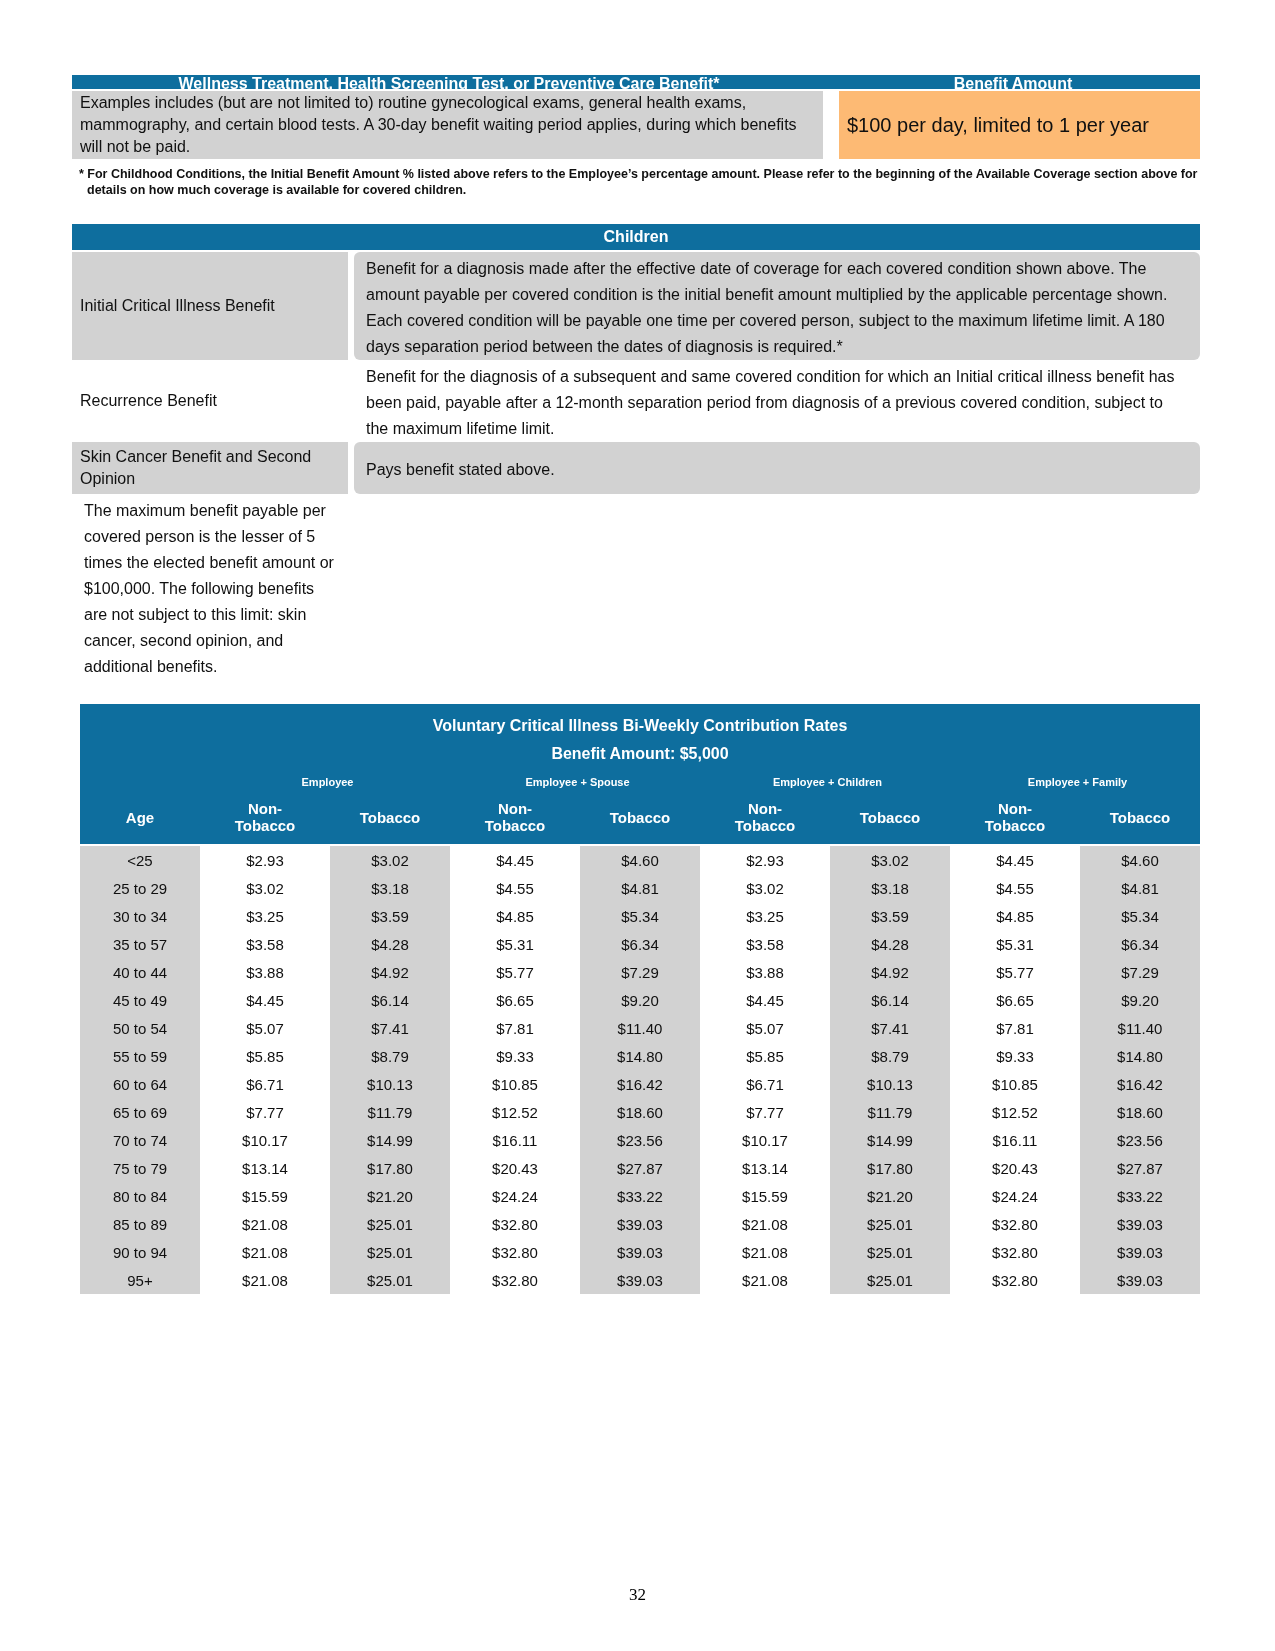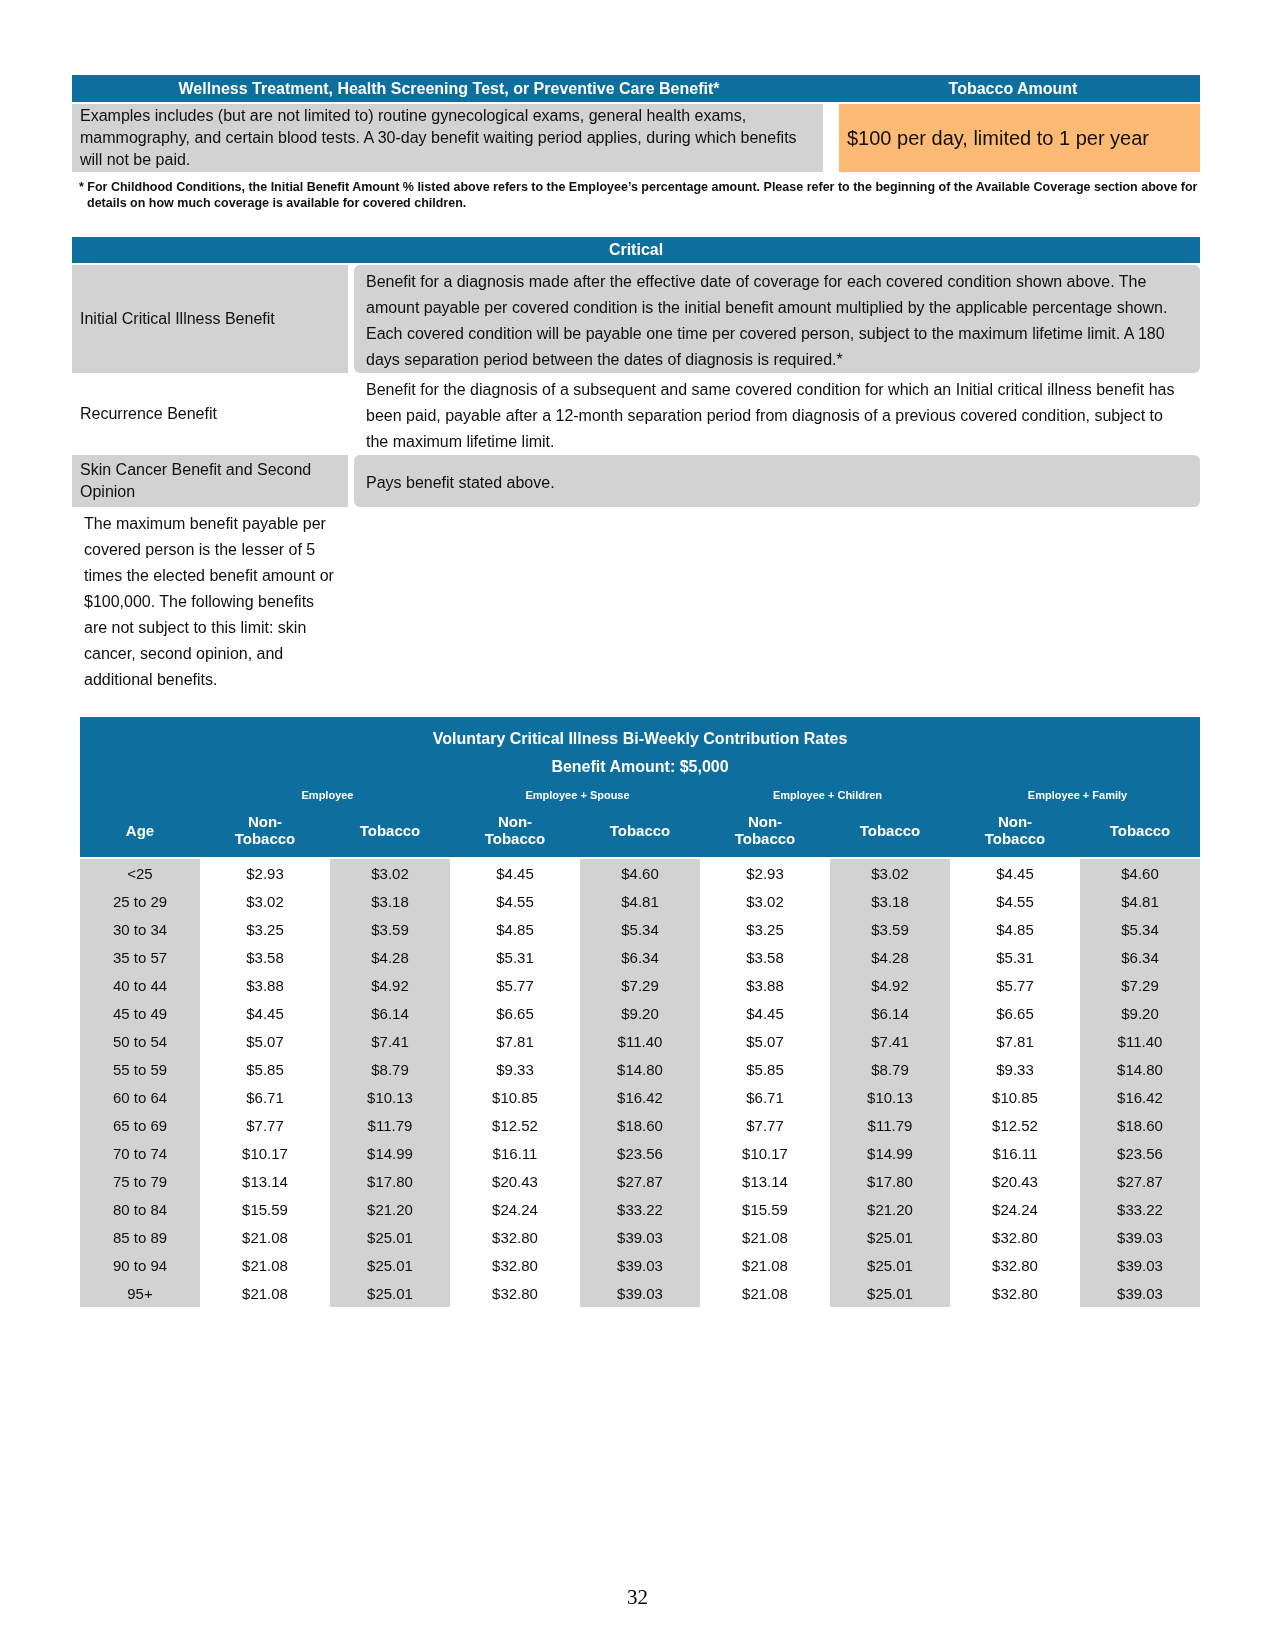--- a/index.html
+++ b/index.html
@@ -7,21 +7,21 @@
   body {
     width:1275px; height:1651px; position:relative;
     font-family:"Liberation Sans", sans-serif; color:#101010;
   }
   .content { position:absolute; left:72px; top:75px; width:1128px; }
 
   
   .bluebar { background:var(--blue,#0e6e9e); color:#fff; font-weight:bold; font-size:16px; }
 
   
-  .t1-header { display:grid; grid-template-columns:754px 1fr; height:27px; align-items:center; text-align:center; }
+  .t1-header { display:grid; grid-template-columns:754px 1fr; height:14px; align-items:center; text-align:center;text-decoration:underline; }
   .t1-body { margin-top:2px; display:grid; grid-template-columns:751px 1fr; column-gap:16px; }
   .t1-desc { background:var(--gray,#d2d2d2); font-size:16px; line-height:22px; padding:1px 10px 1px 8px; }
   .t1-amount { background:#fdba74; display:flex; align-items:center; font-size:20px; padding-left:8px; }
 
   
   .footnote { margin-top:7px; font-size:12.5px; line-height:16px; padding-left:15px; text-indent:-8px;font-weight:bold; }
 
   
   .t2 { margin-top:26px; }
   .t2-header { height:26px; display:flex; align-items:center; justify-content:center; }
@@ -42,43 +42,43 @@
   .g3 { grid-column:6 / span 2; } .g4 { grid-column:8 / span 2; }
   .t3-subhead { align-items:center; text-align:center; font-size:15px; padding:4px 0 10px 0; }
   .t3-subhead .sh span { display:inline-block; max-width:68px; line-height:17px; }
   .t3-body { margin-top:2px; }
   .rate-row { height:28px; }
   .rate-row .cell { display:flex; align-items:center; justify-content:center; font-size:15px; background:#fff; }
   .rate-row .cell:nth-child(odd) { background:var(--gray,#d2d2d2); }
 
   
   .pageno { position:absolute; left:0; top:1585px; width:100%; text-align:center;
-            font-family:"Liberation Serif", serif; font-size:21px; color:#000; }
+            font-family:"Liberation Serif", serif; font-size:17px; color:#000; }
 </style>
 </head>
 <body>
 
 <div class="content">
 
   <section>
     <div class="bluebar t1-header">
       <div>Wellness Treatment, Health Screening Test, or Preventive Care Benefit*</div>
-      <div>Tobacco Amount</div>
+      <div>Benefit Amount</div>
     </div>
     <div class="t1-body">
       <div class="t1-desc">Examples includes (but are not limited to) routine gynecological exams, general health exams, mammography, and certain blood tests. A 30-day benefit waiting period applies, during which benefits will not be paid.</div>
       <div class="t1-amount">$100 per day, limited to 1 per year</div>
     </div>
   </section>
 
   <p class="footnote">* For Childhood Conditions, the Initial Benefit Amount % listed above refers to the Employee’s percentage amount. Please refer to the beginning of the Available Coverage section above for details on how much coverage is available for covered children.</p>
 
   <section class="t2">
     <div class="bluebar t2-header">
-      <span>Critical</span>
+      <span>Children</span>
     </div>
     <div class="t2-body">
   <div class="benefit-row">
     <div class="benefit-label">Initial Critical Illness Benefit</div>
     <div class="benefit-desc">Benefit for a diagnosis made after the effective date of coverage for each covered condition shown above. The amount payable per covered condition is the initial benefit amount multiplied by the applicable percentage shown. Each covered condition will be payable one time per covered person, subject to the maximum lifetime limit. A 180 days separation period between the dates of diagnosis is required.*</div>
   </div>
 
   <div class="benefit-row">
     <div class="benefit-label">Recurrence Benefit</div>
     <div class="benefit-desc">Benefit for the diagnosis of a subsequent and same covered condition for which an Initial critical illness benefit has been paid, payable after a 12-month separation period from diagnosis of a previous covered condition, subject to the maximum lifetime limit.</div>

